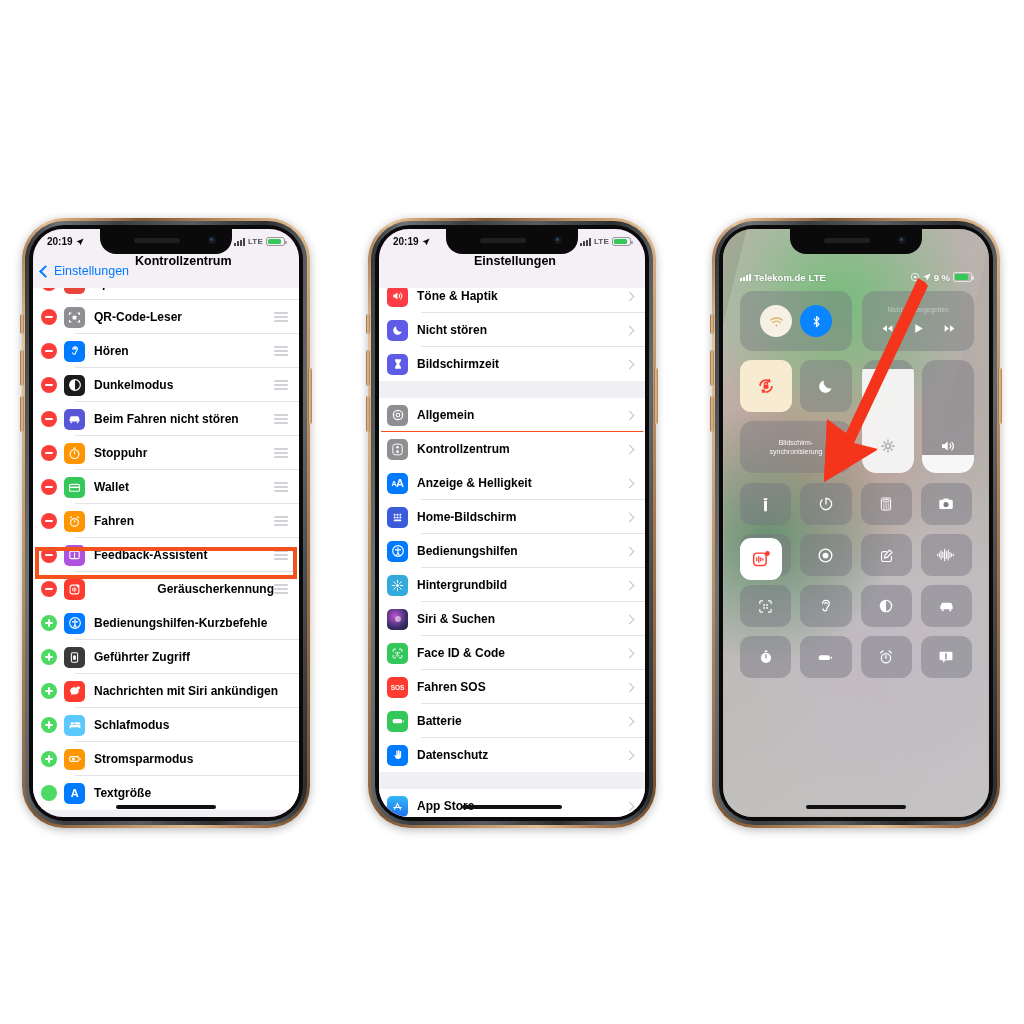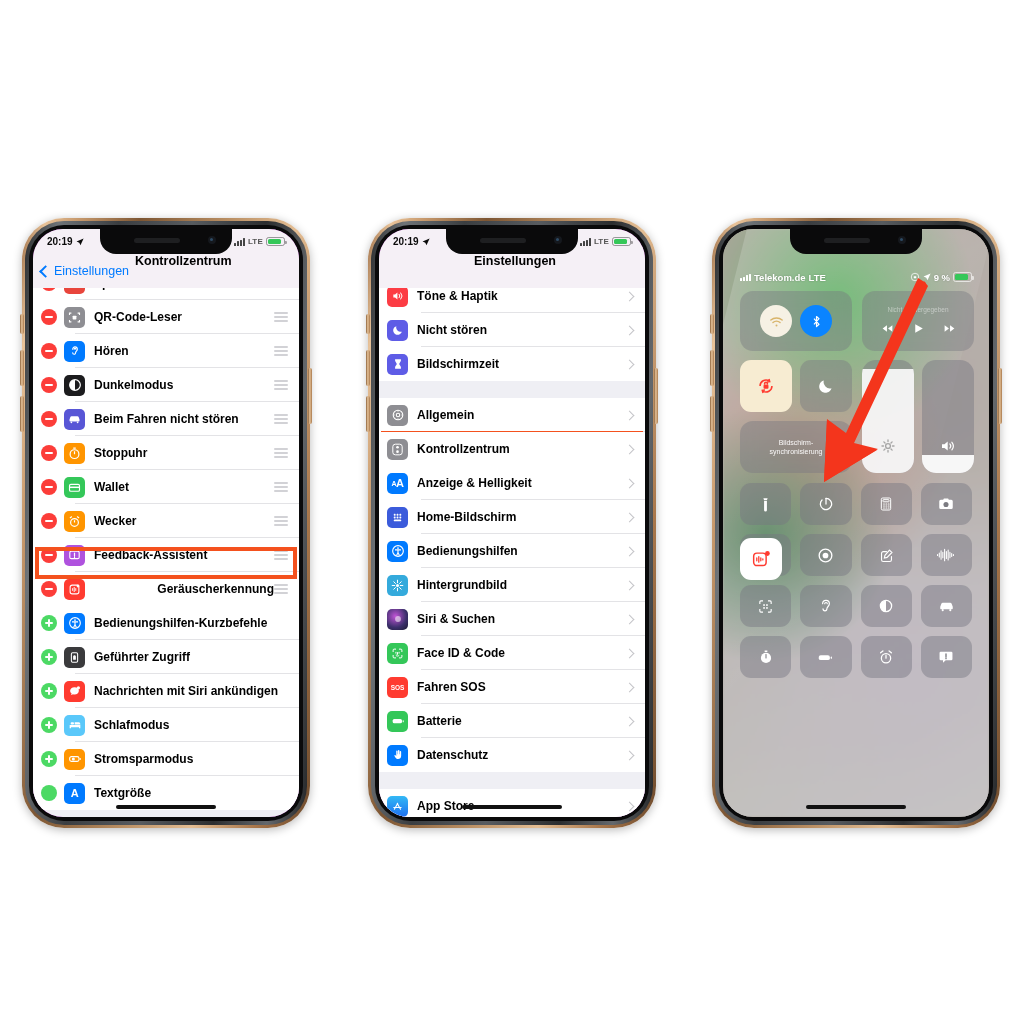--- a/index.html
+++ b/index.html
@@ -305,21 +305,21 @@
           <div class="row">
             <span class="pm minus">
                 <i></i>
               </span>
             <span class="ic" style="background:#ff9500">
               <svg viewBox="0 0 24 24" width="15" height="15" fill="none" stroke="#fff" stroke-width="1.9">
                   <circle cx="12" cy="13.5" r="6.2"></circle>
                   <path d="M12 13.5V10M4.7 6.5 7.8 4M19.3 6.5 16.2 4"></path>
                 </svg>
             </span>
-            <span class="rl">Wecker</span>
+            <span class="rl">Fahren</span>
             <span class="grip">
                 <i></i>
                 <i></i>
                 <i></i>
               </span>
           </div>
 
           <div class="row">
             <span class="pm minus">
                 <i></i>

